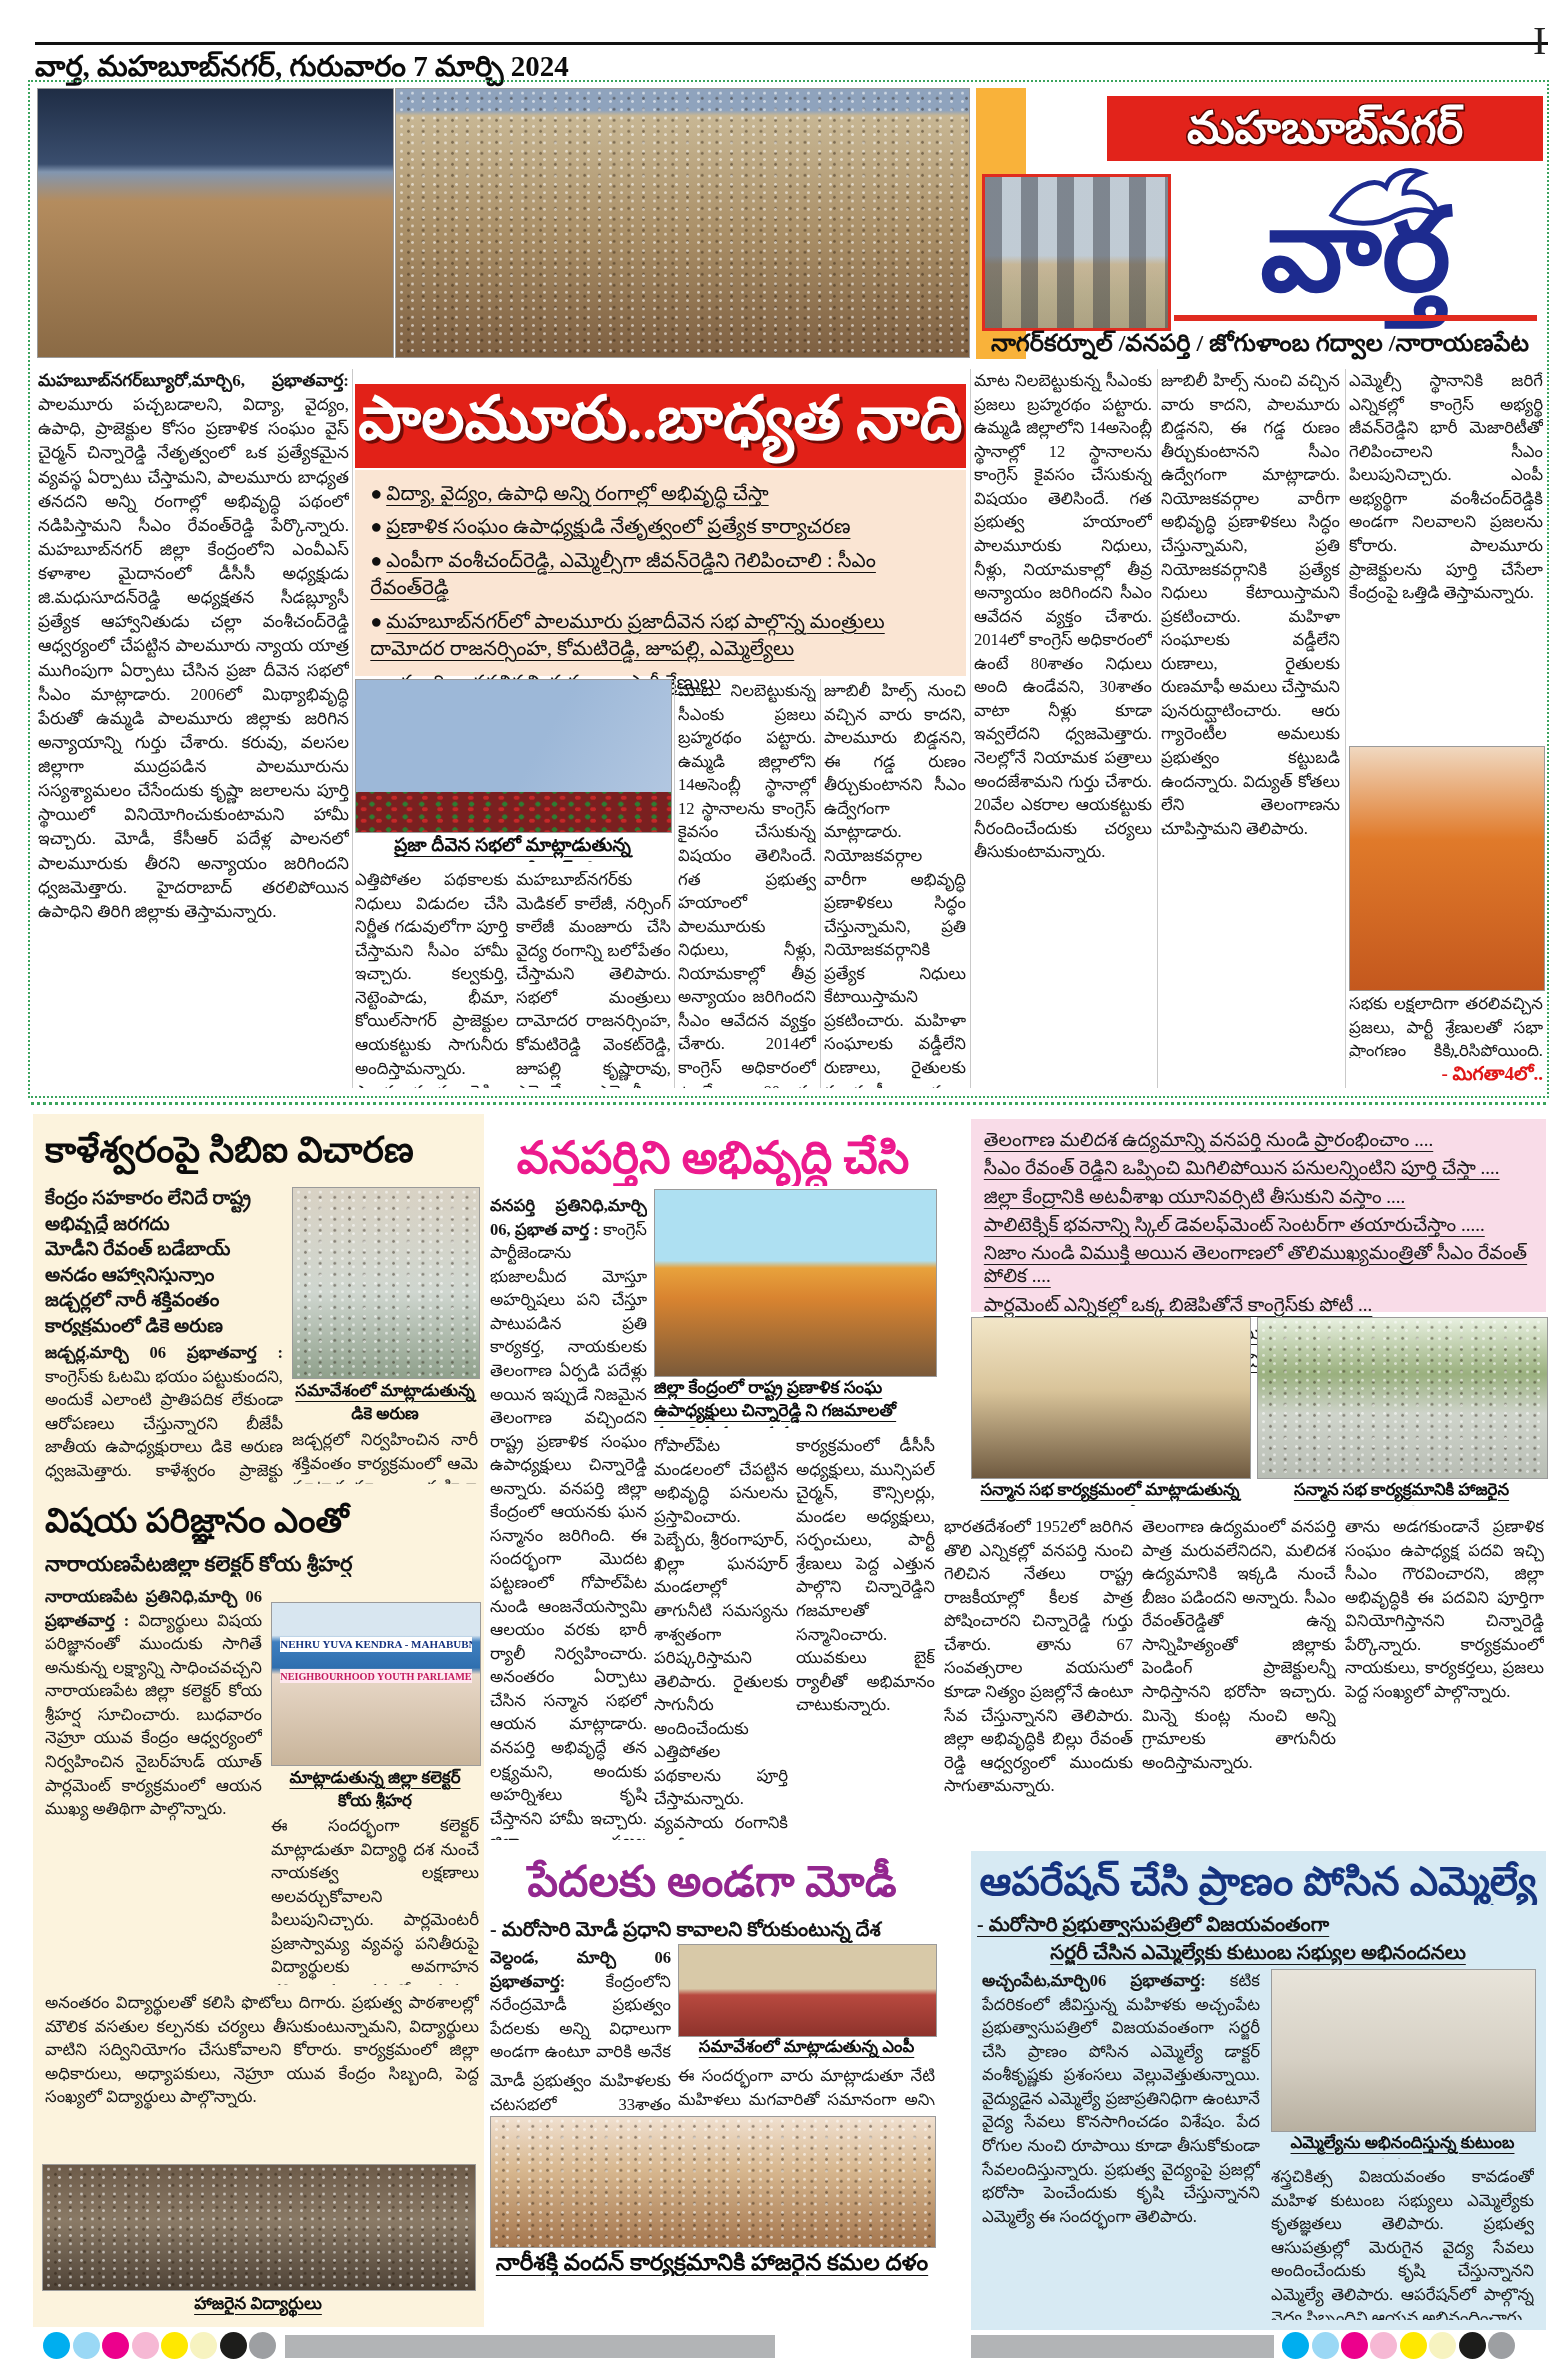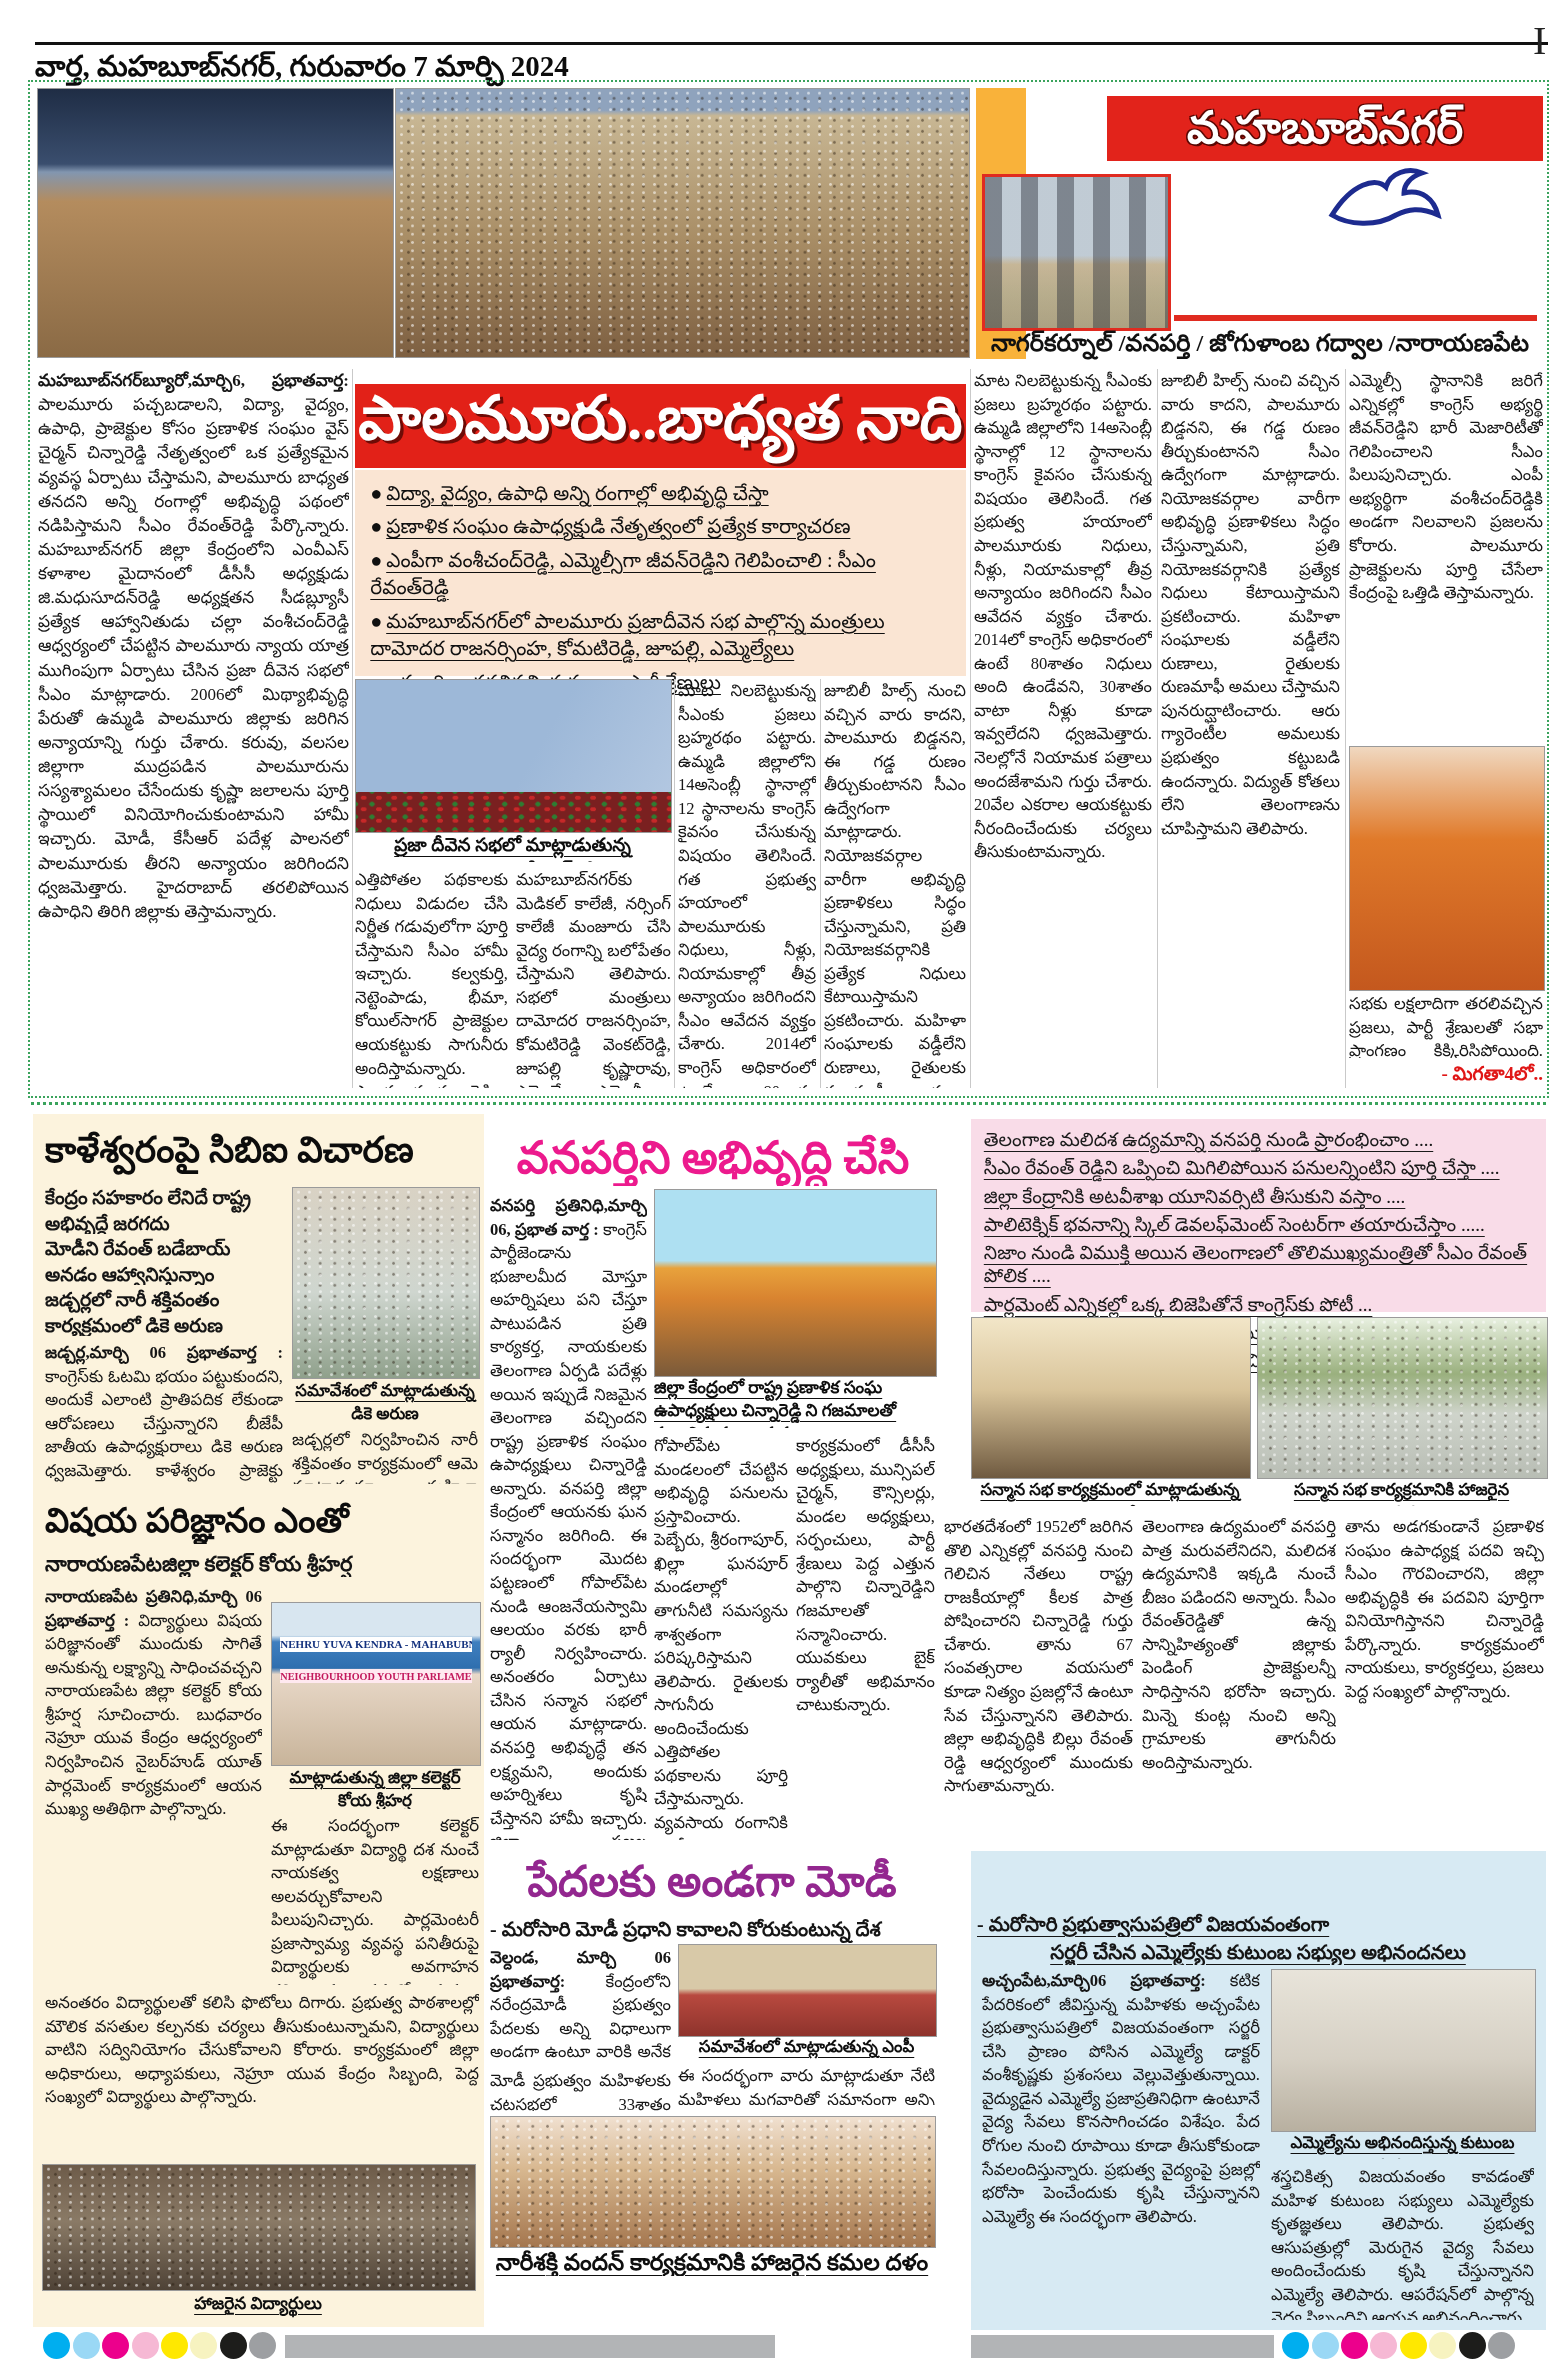--- a/index.html
+++ b/index.html
@@ -85,20 +85,21 @@
   <div class="photo p-stage" style="left:37px;top:88px;width:355px;height:268px;"></div>
   <div class="photo p-crowd speckle" style="left:395px;top:88px;width:573px;height:268px;"></div>
 
   <div class="abs" style="left:976px;top:88px;width:568px;height:271px;background:#ffffff;">
     <div class="abs" style="left:0;top:0;width:50px;height:271px;background:#f9b23a;"></div>
     <div class="m-banner" style="left:131px;top:7.7px;width:436px;height:65px;font-size:45px;line-height:65px;">మహబూబ్‌నగర్</div>
     <div class="photo p-dam" style="left:6.4px;top:86px;width:183px;height:151px;border:3.8px solid #e02b20;"></div>
     <svg class="abs" style="left:338px;top:75px;width:140px;height:80px;" viewBox="0 0 120 80">
       <path d="M8 52 C28 20 52 14 62 24 C66 10 84 4 98 10 C86 14 80 22 80 30 C98 26 110 36 114 52 C96 44 84 46 72 52 C52 64 24 62 8 52 Z" fill="#ffffff" stroke="#1d2b8f" stroke-width="5"></path>
     </svg>
+    <div class="m-logo" style="left:192px;top:96px;width:375px;height:134px;font-size:116px;line-height:134px;text-align:center;">వార్త</div>
     <div class="abs" style="left:198px;top:227px;width:363px;height:6.4px;background:#e02b20;"></div>
     <div class="m-districts" style="left:0;top:239px;width:568px;height:32px;font-size:24px;line-height:32px;">నాగర్‌కర్నూల్ /వనపర్తి / జోగుళాంబ గద్వాల /నారాయణపేట</div>
   </div>
 
   <div class="body-t" style="left:38px;top:369px;width:311px;height:720px;">
     <b class="dl">మహబూబ్‌నగర్‌బ్యూరో,మార్చి6, ప్రభాతవార్త:</b>
     <span>పాలమూరు పచ్చబడాలని, విద్యా, వైద్యం, ఉపాధి, ప్రాజెక్టుల కోసం ప్రణాళిక సంఘం వైస్ చైర్మన్ చిన్నారెడ్డి నేతృత్వంలో ఒక ప్రత్యేకమైన వ్యవస్థ ఏర్పాటు చేస్తామని, పాలమూరు బాధ్యత తనదని అన్ని రంగాల్లో అభివృద్ధి పథంలో నడిపిస్తామని సీఎం రేవంత్‌రెడ్డి పేర్కొన్నారు. మహబూబ్‌నగర్ జిల్లా కేంద్రంలోని ఎంవీఎస్ కళాశాల మైదానంలో డీసీసీ అధ్యక్షుడు జి.మధుసూదన్‌రెడ్డి అధ్యక్షతన సీడబ్ల్యూసీ ప్రత్యేక ఆహ్వానితుడు చల్లా వంశీచంద్‌రెడ్డి ఆధ్వర్యంలో చేపట్టిన పాలమూరు న్యాయ యాత్ర ముగింపుగా ఏర్పాటు చేసిన ప్రజా దీవెన సభలో సీఎం మాట్లాడారు. 2006లో మిథ్యాభివృద్ధి పేరుతో ఉమ్మడి పాలమూరు జిల్లాకు జరిగిన అన్యాయాన్ని గుర్తు చేశారు. కరువు, వలసల జిల్లాగా ముద్రపడిన పాలమూరును సస్యశ్యామలం చేసేందుకు కృష్ణా జలాలను పూర్తి స్థాయిలో వినియోగించుకుంటామని హామీ ఇచ్చారు. మోడీ, కేసీఆర్ పదేళ్ల పాలనలో పాలమూరుకు తీరని అన్యాయం జరిగిందని ధ్వజమెత్తారు. హైదరాబాద్ తరలిపోయిన ఉపాధిని తిరిగి జిల్లాకు తెస్తామన్నారు.</span>
   </div>
 
   <div class="h-red" style="left:355px;top:378px;width:611px;height:84px;font-size:61px;">పాలమూరు..బాధ్యత నాది</div>
@@ -200,20 +201,21 @@
     <span>కేంద్రంలోని నరేంద్రమోడీ ప్రభుత్వం పేదలకు అన్ని విధాలుగా అండగా ఉంటూ వారికి అనేక విధాలుగా రుణాలు అందిస్తూ వారి ఆర్థిక బలోపేతానికి కృషి చేస్తుందని ఎంపీ రాములు పేర్కొన్నారు. మండల కేంద్రంలోని ఆకుతి గార్డెన్‌లో నిర్వహించిన నారీశక్తి వందన్ కార్యక్రమంలో ఆయన పాల్గొన్నారు.</span>
   </div>
   <div class="photo p-mp" style="left:678px;top:1944px;width:257px;height:91px;"></div>
   <div class="caption" style="left:678px;top:2037px;width:257px;height:23px;font-size:16.6px;"><span>సమావేశంలో మాట్లాడుతున్న ఎంపీ రాములు</span></div>
   <div class="body-t body-s" style="left:678px;top:2064px;width:257px;height:41px;">ఈ సందర్భంగా వారు మాట్లాడుతూ నేటి మహిళలు మగవారితో సమానంగా అన్ని రంగాల్లో రాణిస్తున్నారని కొనియాడారు. కార్యక్రమంలో నాయకులు తల్లోజు ఆచారి తదితరులు పాల్గొన్నారు.</div>
   <div class="body-t body-s" style="left:490px;top:2069px;width:181px;height:42px;">మోడీ ప్రభుత్వం మహిళలకు చట్టసభల్లో 33శాతం రిజర్వేషన్లు కల్పించడంతో పాటు ఆర్థిక స్వావలంభన దిశగా మోడీ వారిని ప్రోత్సహిస్తున్నట్లు తెలిపారు. పీఎం సురక్ష భీమా, పీఎం జీవనజ్యోతి, పీఎం జన్‌ధన్, భీమా యోజన, అటల్ పెన్షన్ వంటి పథకాలు సామాజిక భద్రత కల్పిస్తున్నాయని వివరించారు. కార్యక్రమంలో శేఖర్‌రెడ్డి, రామస్వామి, కృష్ణగౌడ్, రాఘవేందర్‌గౌడ్, పరమేష్‌గౌడ్, నర్సింహ్మ తదితరులు పాల్గొన్నారు.</div>
   <div class="photo p-kamala speckle" style="left:490px;top:2116px;width:444px;height:130px;"></div>
   <div class="caption" style="left:490px;top:2250px;width:444px;height:25.5px;font-size:23px;"><span>నారీశక్తి వందన్ కార్యక్రమానికి హాజరైన కమల దళం</span></div>
 
   <div class="bluebox" style="left:971px;top:1851px;width:575px;height:479px;"></div>
+  <div class="h-navy" style="left:977px;top:1858px;width:562px;height:47px;font-size:40px;">ఆపరేషన్ చేసి ప్రాణం పోసిన ఎమ్మెల్యే</div>
   <div class="subhead" style="left:977px;top:1911px;width:562px;height:25.5px;font-size:20px;text-align:left;"><u>- మరోసారి ప్రభుత్వాసుపత్రిలో విజయవంతంగా</u></div>
   <div class="subhead" style="left:977px;top:1939px;width:562px;height:25.5px;font-size:20px;text-align:center;"><u>సర్జరీ చేసిన ఎమ్మెల్యేకు కుటుంబ సభ్యుల అభినందనలు</u></div>
   <div class="body-t body-s" style="left:982px;top:1969px;width:278px;height:350px;">
     <b class="dl">అచ్చంపేట,మార్చి06 ప్రభాతవార్త:</b>
     <span>కటిక పేదరికంలో జీవిస్తున్న మహిళకు అచ్చంపేట ప్రభుత్వాసుపత్రిలో విజయవంతంగా సర్జరీ చేసి ప్రాణం పోసిన ఎమ్మెల్యే డాక్టర్ వంశీకృష్ణకు ప్రశంసలు వెల్లువెత్తుతున్నాయి. వైద్యుడైన ఎమ్మెల్యే ప్రజాప్రతినిధిగా ఉంటూనే వైద్య సేవలు కొనసాగించడం విశేషం. పేద రోగుల నుంచి రూపాయి కూడా తీసుకోకుండా సేవలందిస్తున్నారు. ప్రభుత్వ వైద్యంపై ప్రజల్లో భరోసా పెంచేందుకు కృషి చేస్తున్నానని ఎమ్మెల్యే ఈ సందర్భంగా తెలిపారు.</span>
   </div>
   <div class="photo p-docs" style="left:1271px;top:1969px;width:263px;height:161px;"></div>
   <div class="caption" style="left:1271px;top:2133px;width:263px;height:25.5px;font-size:16.6px;"><span>ఎమ్మెల్యేను అభినందిస్తున్న కుటుంబ సభ్యులు</span></div>
   <div class="body-t body-s" style="left:1271px;top:2165px;width:263px;height:155px;">శస్త్రచికిత్స విజయవంతం కావడంతో మహిళ కుటుంబ సభ్యులు ఎమ్మెల్యేకు కృతజ్ఞతలు తెలిపారు. ప్రభుత్వ ఆసుపత్రుల్లో మెరుగైన వైద్య సేవలు అందించేందుకు కృషి చేస్తున్నానని ఎమ్మెల్యే తెలిపారు. ఆపరేషన్‌లో పాల్గొన్న వైద్య సిబ్బందిని ఆయన అభినందించారు.</div>
 

